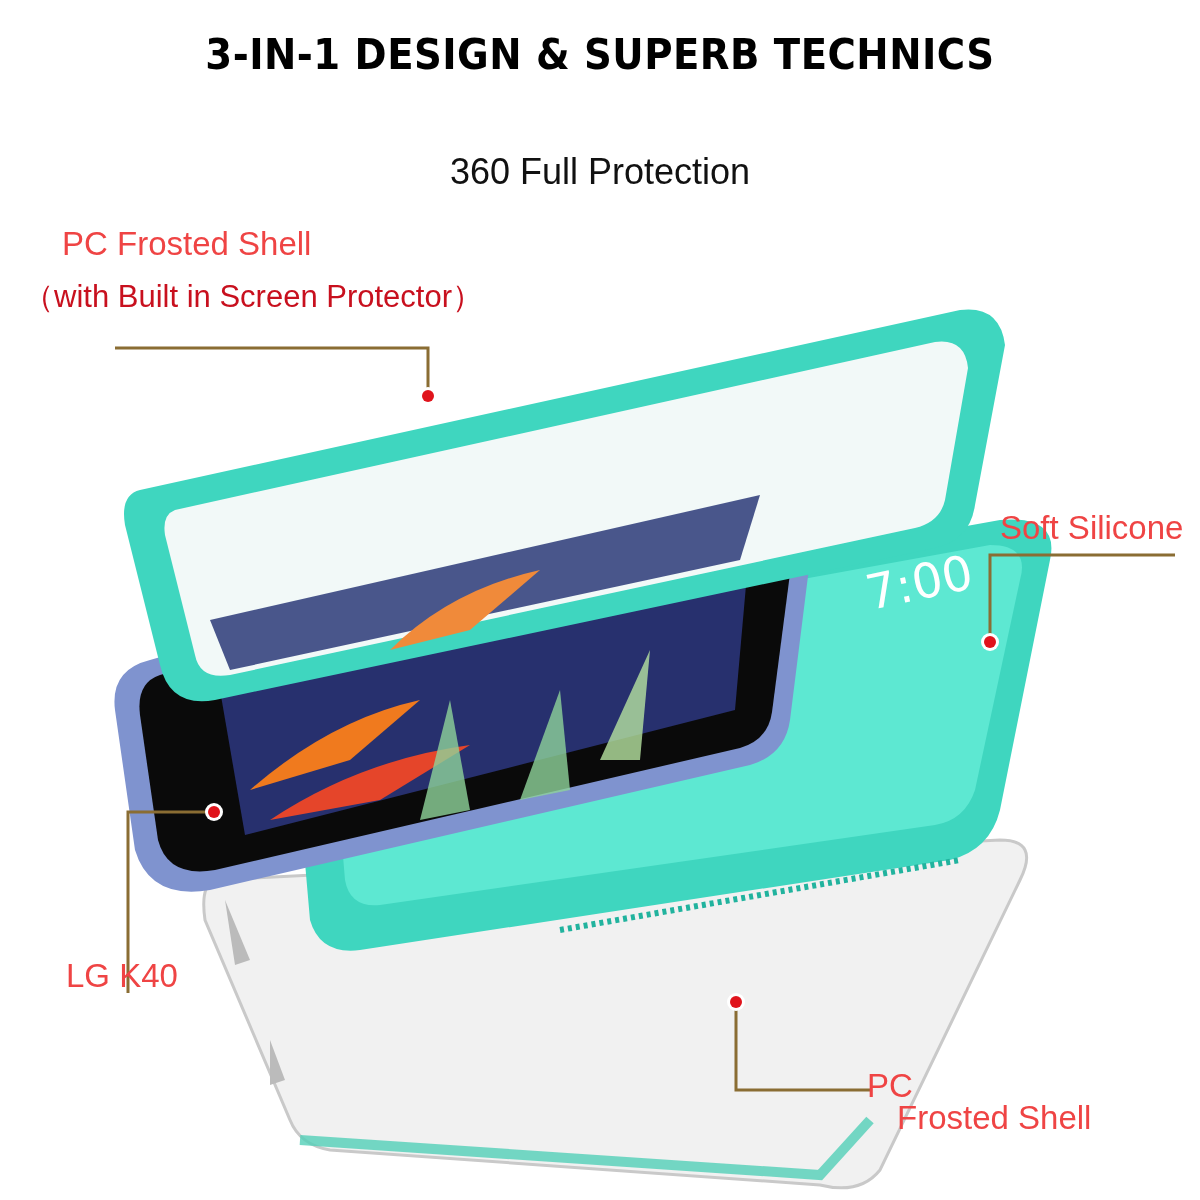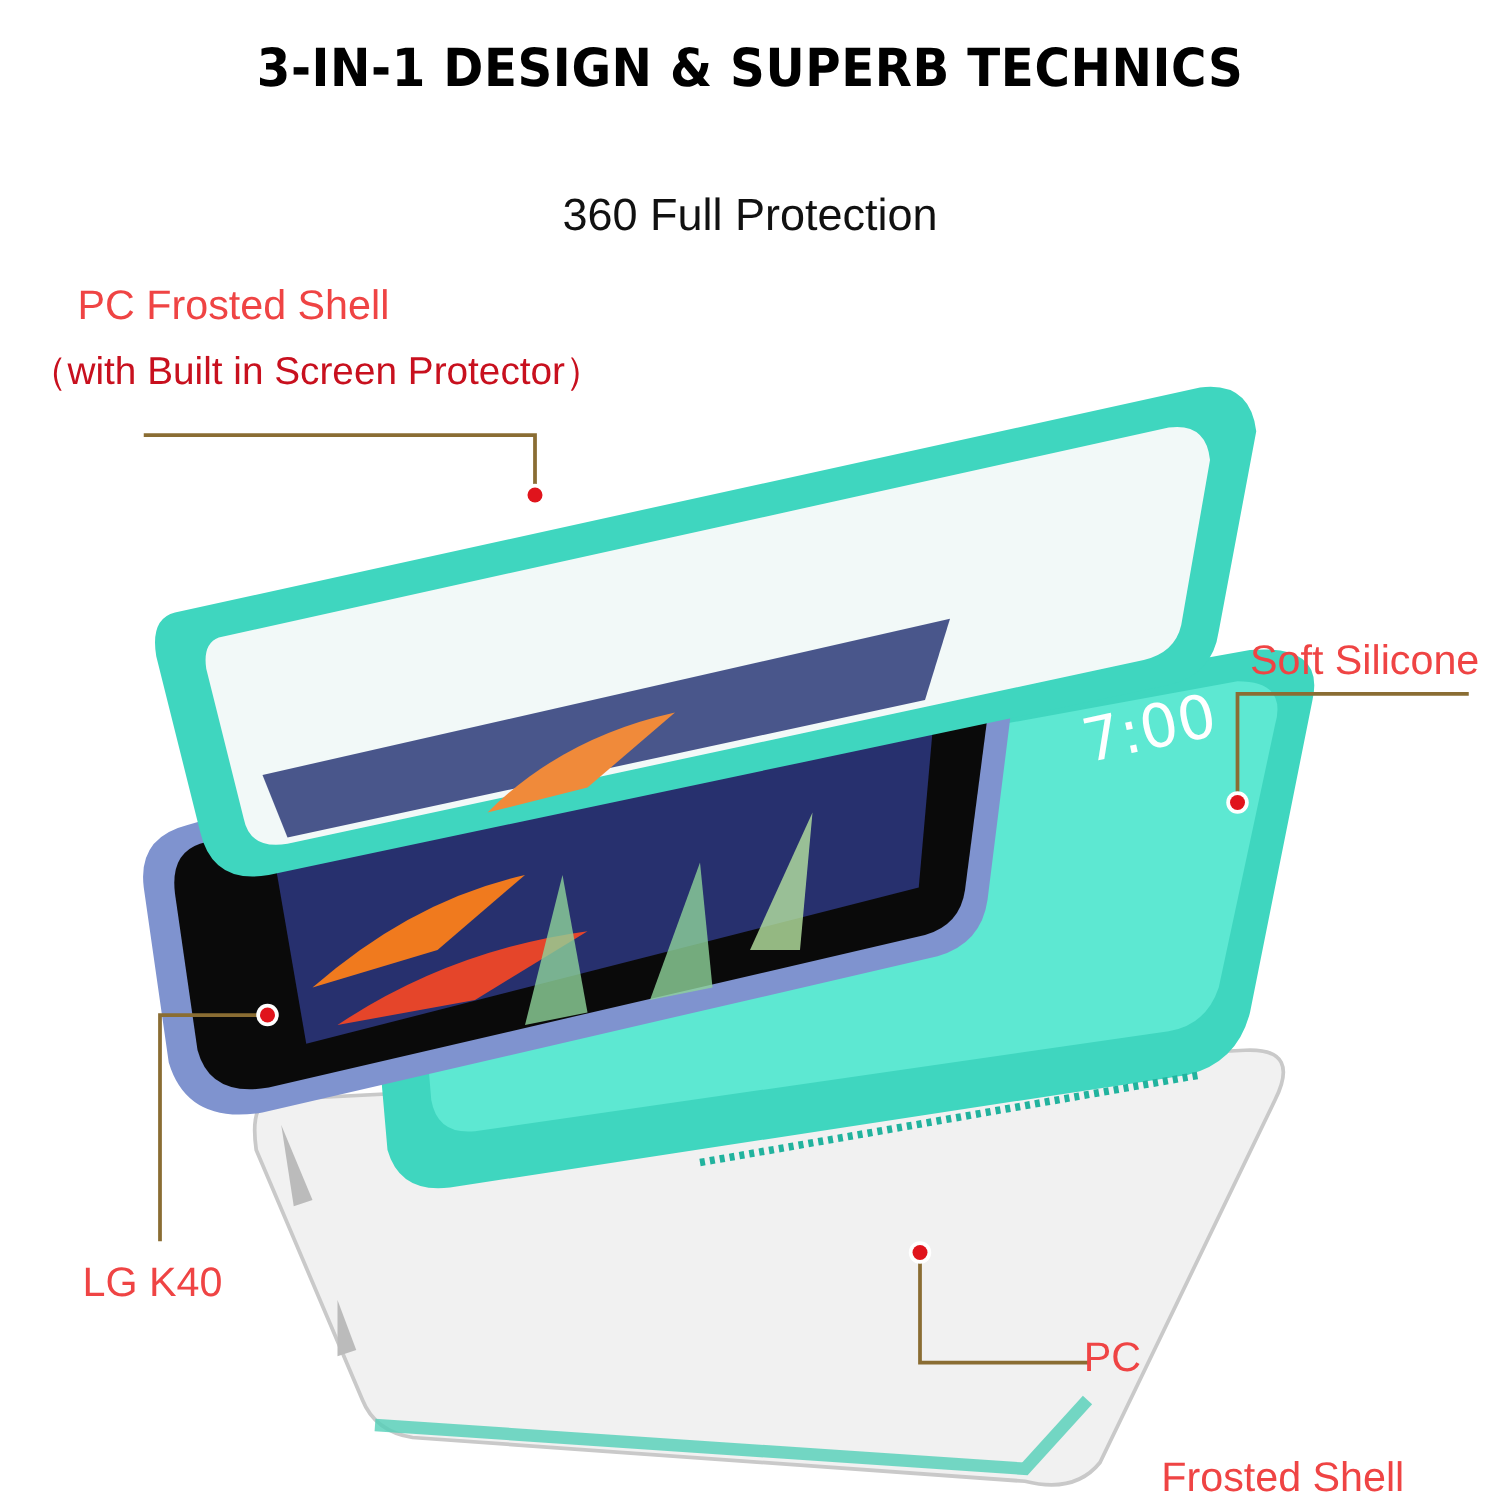--- a/index.html
+++ b/index.html
@@ -65,15 +65,15 @@
     <circle cx="214" cy="812" r="9" fill="#ffffff"></circle>
       <circle cx="214" cy="812" r="6" fill="#e0141c"></circle>
     <circle cx="736" cy="1002" r="9" fill="#ffffff"></circle>
       <circle cx="736" cy="1002" r="6" fill="#e0141c"></circle>
   </g>
 </svg>
 
 <div class="label" style="left:62px; top:226px;">PC Frosted Shell</div>
 <div class="label red" style="left:23px; top:280px;">（with Built in Screen Protector）</div>
 <div class="label" style="left:1000px; top:510px;text-align:center;">Soft Silicone</div>
-<div class="label" style="left:66px; top:1008px;">LG K40</div>
+<div class="label" style="left:66px; top:958px;">LG K40</div>
 <div class="label" style="left:867px; top:1068px;">PC</div>
-<div class="label" style="left:897px; top:1164px;margin-left:32px;">Frosted Shell</div>
+<div class="label" style="left:897px; top:1100px;">Frosted Shell</div>
 
 </body></html>

